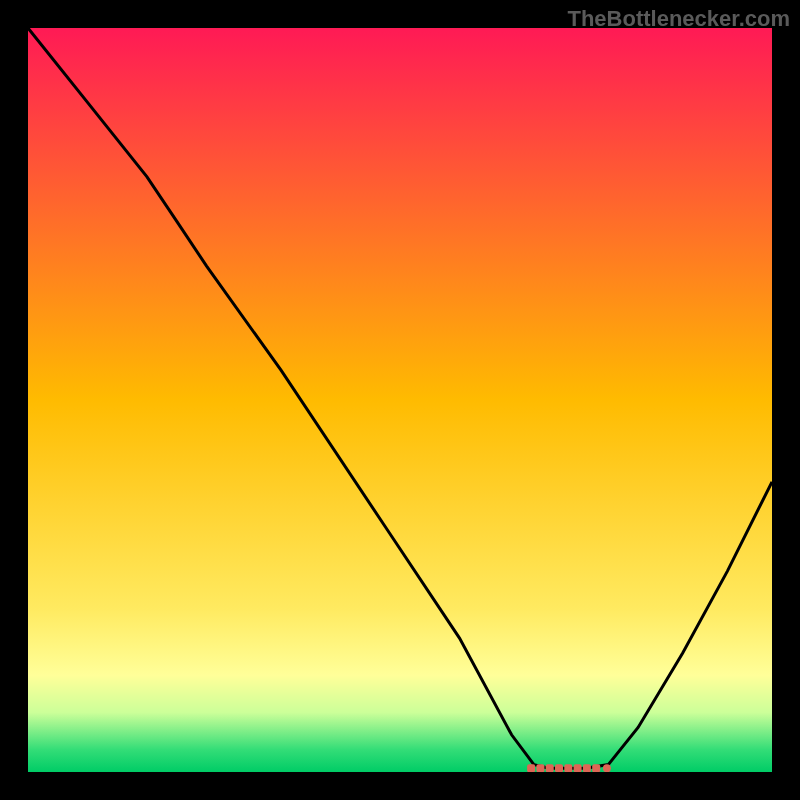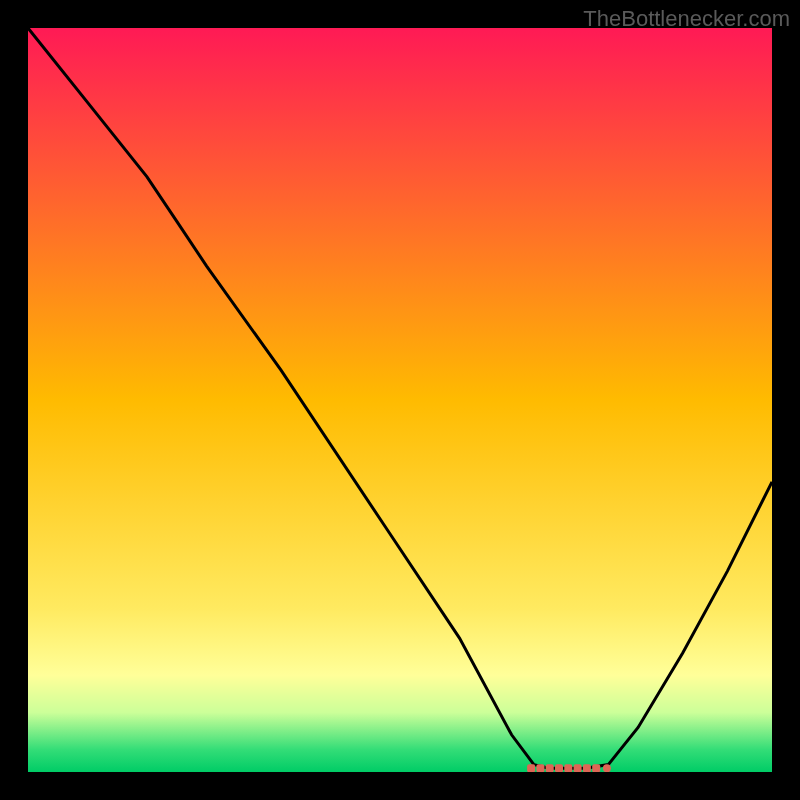--- a/index.html
+++ b/index.html
@@ -10,21 +10,21 @@
     height: 800px;
     position: relative;
     font-family: Arial, sans-serif;
   }
   .watermark {
     position: absolute;
     top: 6px;
     right: 10px;
     color: #5a5a5a;
     font-size: 22px;
-    font-weight: 400;
+    font-weight: 700;
     z-index: 10;
   }
   .chart-container {
     position: absolute;
     top: 28px;
     left: 28px;
     width: 744px;
     height: 744px;
     overflow: hidden;
   }

